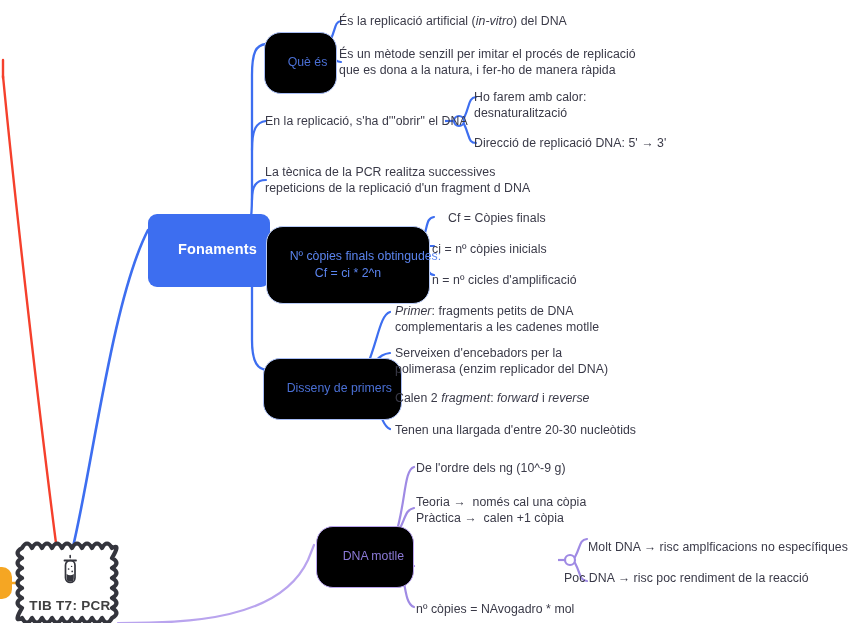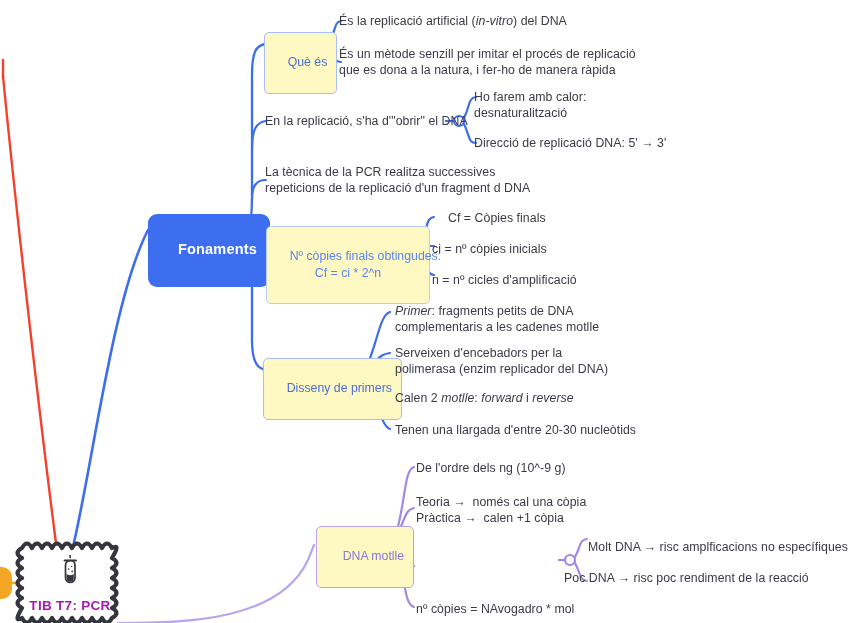--- a/index.html
+++ b/index.html
@@ -33,25 +33,25 @@
   .leaf {
     font-size: 12.3px;
     color: #3a3a48;
     letter-spacing: 0.05px;
   }
   .leaf i { font-style: italic; }
   .leaf b { font-weight: normal; }
 
   
   .pill {
-    border-radius: 5px;
+    border-radius: 17px;
     padding: 5px 9px 6px 9px;
     font-size: 12.3px;
     text-align: center;
-    background: #fef9c3;
+    background: #000000;
   }
   .pill.blue {
     border: 1.4px solid #a8bdf5;
     color: #4a6fd4;
   }
   .pill.blue-soft {
     border: 1.4px solid #b9cbf7;
     color: #5b84ee;
   }
   .pill.purple {
@@ -79,21 +79,21 @@
     height: 85px;
   }
   #root-node .root-label {
     position: absolute;
     left: 0;
     right: 0;
     bottom: 13px;
     text-align: center;
     font-size: 13.5px;
     font-weight: bold;
-    color: #a21caf;
+    color: #404040;
     letter-spacing: 0.3px;
   }
   .tube-icon {
     position: absolute;
     left: 50%;
     transform: translateX(-50%);
     top: 13px;
   }
 </style>
 </head>
@@ -205,21 +205,21 @@
   </div>
   <div class="node leaf" style="left:448px; top:210px;">Cf = Còpies finals</div>
   <div class="node leaf" style="left:432px; top:241px;">ci = nº còpies inicials</div>
   <div class="node leaf" style="left:432px; top:272px;">n = nº cicles d'amplificació</div>
 
   <div class="node pill blue" style="left:263px; top:358px;">
     <span>Disseny de primers</span>
   </div>
   <div class="node leaf" style="left:395px; top:303px;"><i>Primer</i>: fragments petits de DNA<br>complementaris a les cadenes motlle</div>
   <div class="node leaf" style="left:395px; top:345px;">Serveixen d'<b>encebadors</b> per la<br>polimerasa (enzim replicador del DNA)</div>
-  <div class="node leaf" style="left:395px; top:390px;">Calen 2 <i>motlle</i>: <i>forward</i> i <i>reverse</i></div>
+  <div class="node leaf" style="left:395px; top:390px;">Calen 2 <i>fragment</i>: <i>forward</i> i <i>reverse</i></div>
   <div class="node leaf" style="left:395px; top:422px;">Tenen una llargada d'entre 20-30 nucleòtids</div>
 
   <div class="node pill purple" style="left:316px; top:526px;padding-left:12px;">
     <span>DNA motlle</span>
   </div>
   <div class="node leaf" style="left:416px; top:460px;">De l'ordre dels <b>ng</b> (10^-9 g)</div>
   <div class="node leaf" style="left:416px; top:494px;">Teoria →  només cal una còpia<br>Pràctica →  calen +1 còpia</div>
   <div class="node leaf" style="left:416px; top:601px;">nº còpies = NAvogadro * mol</div>
 
   <div class="node leaf" style="left:588px; top:539px;">Molt DNA → risc amplficacions no específiques</div>

